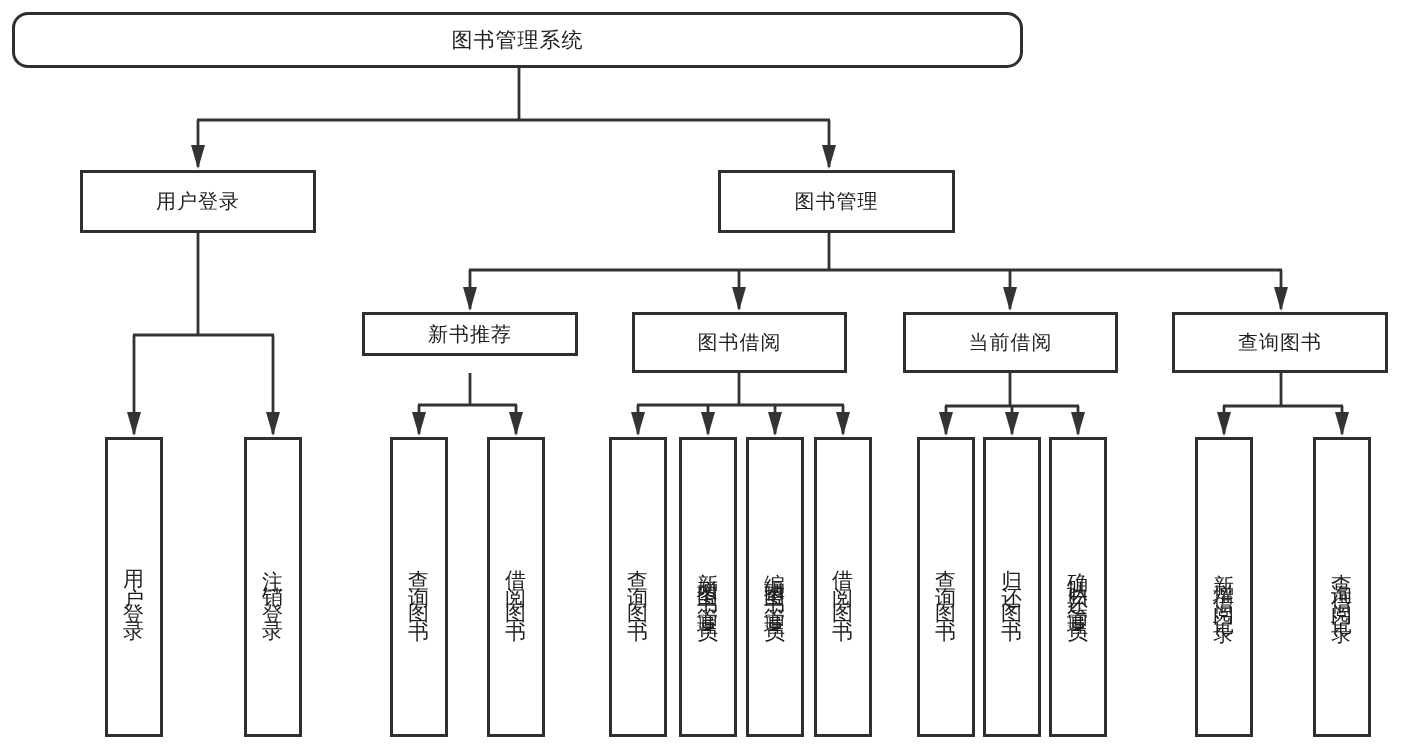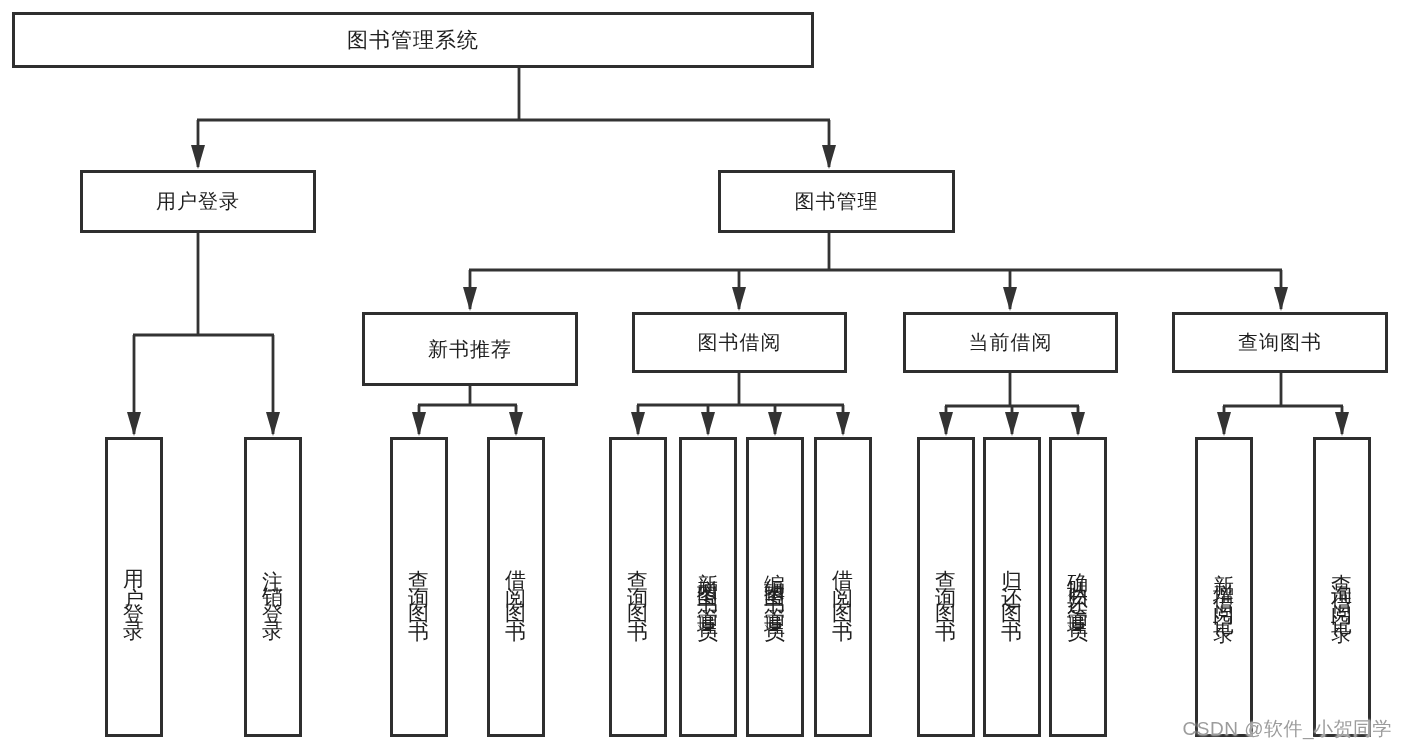--- a/index.html
+++ b/index.html
@@ -121,32 +121,32 @@
     </g>
 
     <g>
       <line x1="1281" y1="373" x2="1281" y2="406"></line>
       <line x1="1223" y1="406" x2="1343" y2="406"></line>
       <line x1="1224" y1="406" x2="1224" y2="434" marker-end="url(#arrow)"></line>
       <line x1="1342" y1="406" x2="1342" y2="434" marker-end="url(#arrow)"></line>
     </g>
   </svg>
 
-  <div class="box hbox root-box" style="left:12px; top:12px; width:802px; height:56px;">
+  <div class="box hbox root-box" style="left:12px; top:12px; width:1011px; height:56px;border-radius:16px;">
     <span>图书管理系统</span>
   </div>
 
   <div class="box hbox" style="left:80px; top:170px; width:236px; height:63px;">
     <span>用户登录</span>
   </div>
   <div class="box hbox" style="left:711px; top:170px; width:237px; height:63px;margin-left:7px;">
     <span>图书管理</span>
   </div>
 
-  <div class="box hbox" style="left:362px; top:312px; width:216px; height:74px;">
+  <div class="box hbox" style="left:362px; top:312px; width:216px; height:44px;">
     <span>新书推荐</span>
   </div>
   <div class="box hbox" style="left:903px; top:312px; width:215px; height:61px;">
     <span>当前借阅</span>
   </div>
   <div class="box hbox" style="left:632px; top:312px; width:215px; height:61px;">
     <span>图书借阅</span>
   </div>
   <div class="box hbox" style="left:1172px; top:312px; width:216px; height:61px;">
     <span>查询图书</span>
@@ -189,15 +189,14 @@
     <span class="vlabel vt9">确认归还（管理员）</span>
   </div>
 
   <div class="box vbox" style="left:1195px;">
     <span class="vlabel vt6">新增借阅记录</span>
   </div>
   <div class="box vbox" style="left:1313px;">
     <span class="vlabel vt6">查询借阅记录</span>
   </div>
 
-  <div class="watermark">CSDN @软件_小贺同学</div>
 
 </div>
 
 </body></html>

